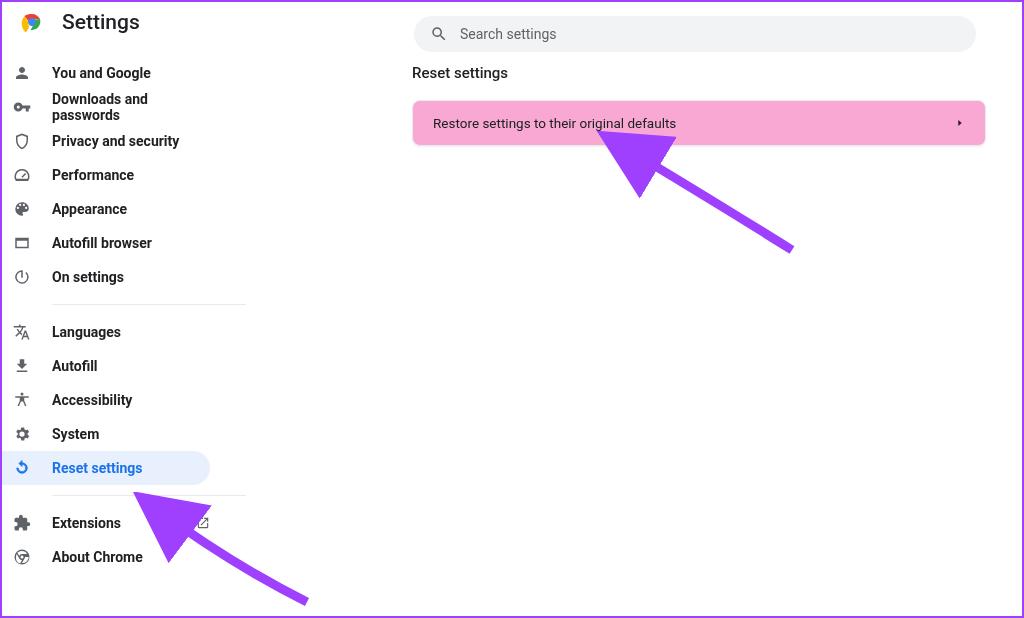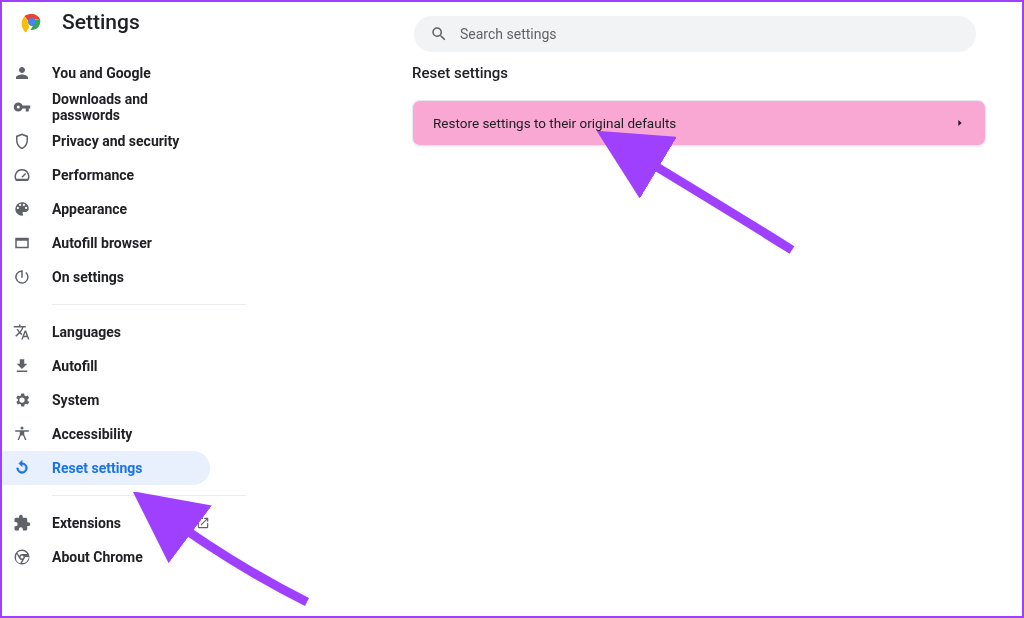--- a/index.html
+++ b/index.html
@@ -280,33 +280,33 @@
           <svg class="nav-icon" viewBox="0 0 24 24">
               <path d="M19 9h-4V3H9v6H5l7 7 7-7zM5 18v2h14v-2H5z"></path>
             </svg>
         </span>
         <span class="nav-label">Autofill</span>
       </div>
 
       <div class="sidebar-item">
         <span class="nav-icon-wrap">
           <svg class="nav-icon" viewBox="0 0 24 24">
+              <path d="M12 2a2 2 0 110 4 2 2 0 010-4zm9 5H3v2h6v4l-3 7h2l2.5-6h3L16 20h2l-3-7V9h6V7z"></path>
+            </svg>
+        </span>
+        <span class="nav-label">Accessibility</span>
+      </div>
+
+      <div class="sidebar-item">
+        <span class="nav-icon-wrap">
+          <svg class="nav-icon" viewBox="0 0 24 24">
               <path d="M19.4 13l.1-1-.1-1 2.1-1.6-2-3.5-2.5 1a7.7 7.7 0 00-1.7-1l-.4-2.6h-4l-.4 2.6c-.6.3-1.2.6-1.7 1l-2.5-1-2 3.5L6.5 11l-.1 1 .1 1-2.1 1.6 2 3.5 2.5-1c.5.4 1.1.7 1.7 1l.4 2.6h4l.4-2.6c.6-.3 1.2-.6 1.7-1l2.5 1 2-3.5L19.4 13zM12 15.5A3.5 3.5 0 1112 8.5a3.5 3.5 0 010 7z"></path>
             </svg>
         </span>
         <span class="nav-label">System</span>
-      </div>
-
-      <div class="sidebar-item">
-        <span class="nav-icon-wrap">
-          <svg class="nav-icon" viewBox="0 0 24 24">
-              <path d="M12 2a2 2 0 110 4 2 2 0 010-4zm9 5H3v2h6v4l-3 7h2l2.5-6h3L16 20h2l-3-7V9h6V7z"></path>
-            </svg>
-        </span>
-        <span class="nav-label">Accessibility</span>
       </div>
 
       <div class="sidebar-item active">
         <span class="nav-icon-wrap">
           <svg class="nav-icon" viewBox="0 0 24 24">
               <path d="M12 5V2L8 6l4 4V7a5 5 0 11-5 5H5a7 7 0 107-7z"></path>
             </svg>
         </span>
         <span class="nav-label">Reset settings</span>
       </div>

